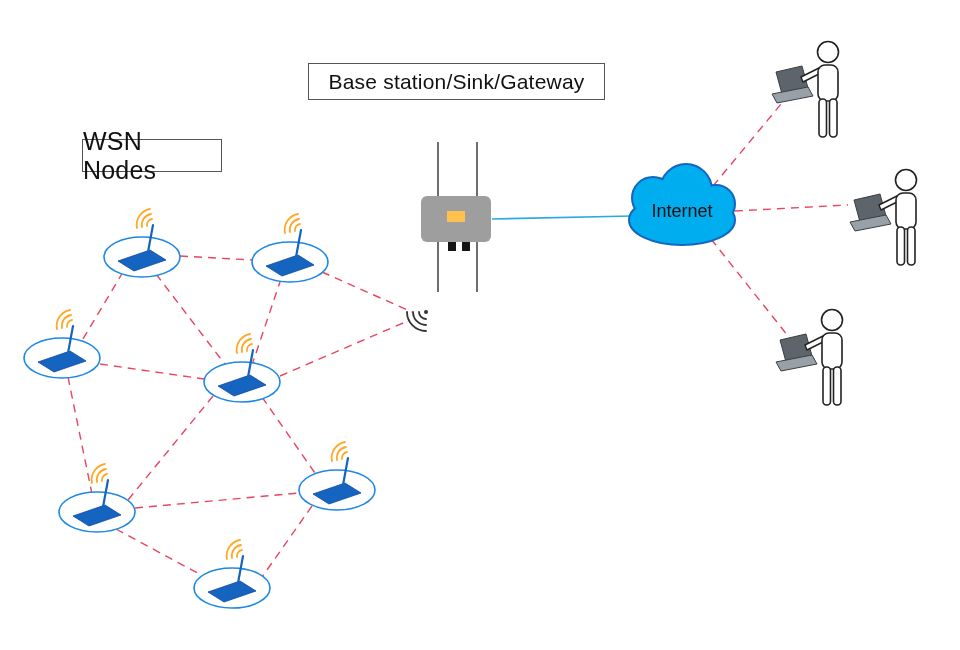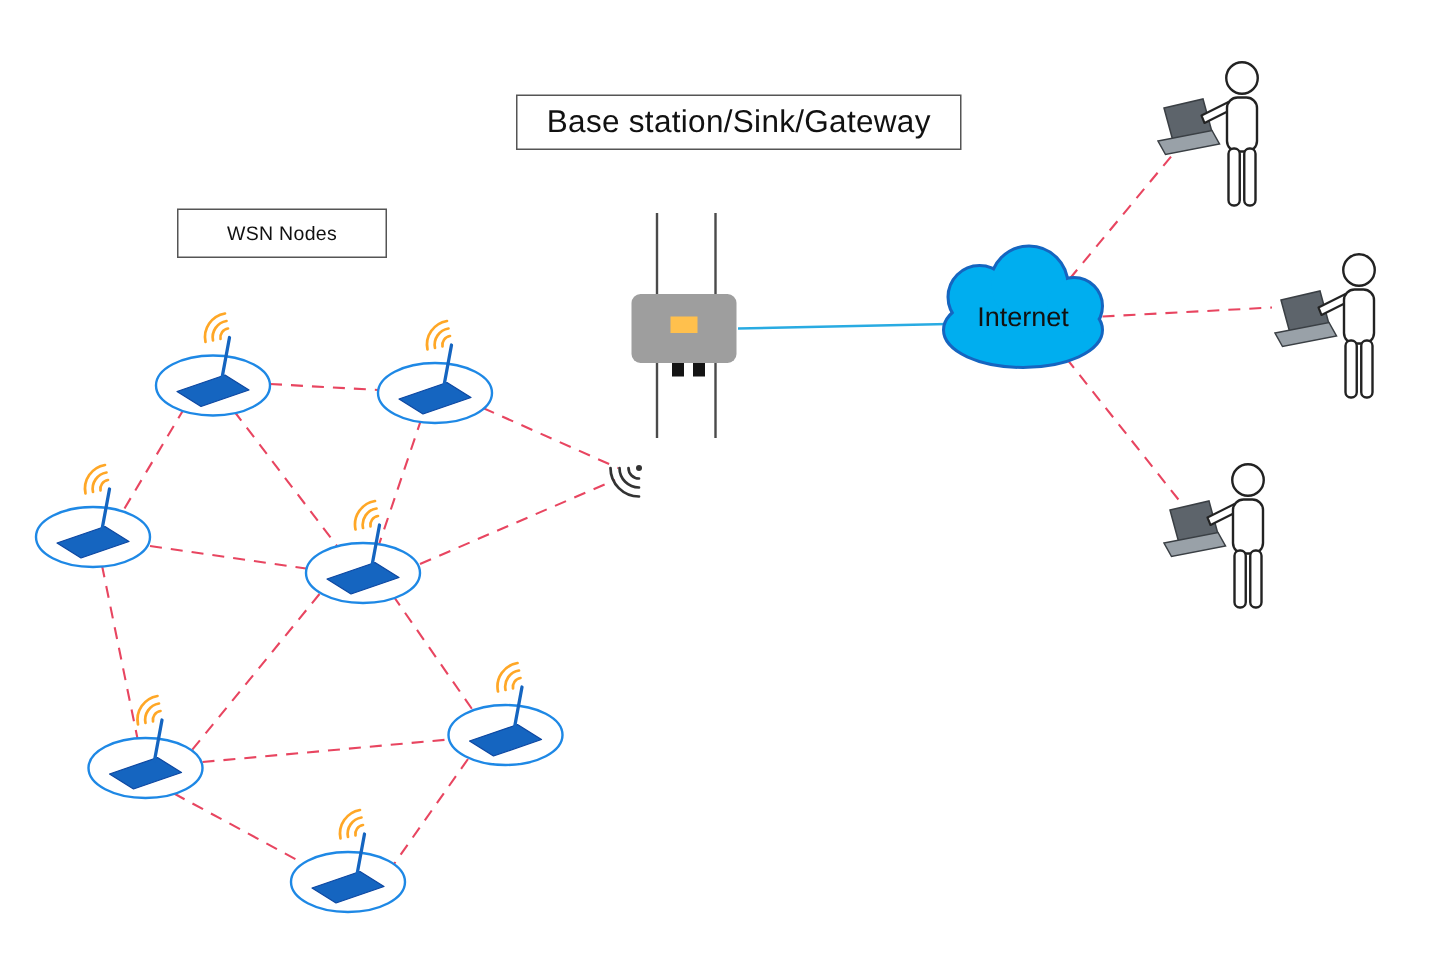--- a/index.html
+++ b/index.html
@@ -4,24 +4,24 @@
 <style>
   html,body { margin:0; padding:0; background:#ffffff; }
   .canvas {
     position:relative; width:960px; height:650px; background:#ffffff;
     overflow:hidden; font-family:"Liberation Sans", sans-serif;
   }
   .canvas svg { position:absolute; left:0; top:0; }
   .label-box {
     position:absolute; background:#ffffff; border:1px solid #555;
     display:flex; align-items:center; justify-content:center;
-    color:#111; letter-spacing:0.2px; box-sizing:border-box;margin-left:36px;
+    color:#111; letter-spacing:0.2px; box-sizing:border-box;
   }
   #base-station-label { left:308px; top:63px; width:297px; height:37px; font-size:21px; }
-  #wsn-label          { left:82px;  top:139px; width:140px; height:33px; font-size:13px; }
+  #wsn-label          { left:82px;  top:139px; width:140px; height:33px; font-size:25px; }
   .internet-text { font-size:18px; fill:#111111; }
 </style>
 </head>
 <body>
 
 <div class="canvas">
 
   <svg width="960" height="650" viewBox="0 0 960 650">
     <defs>
 

